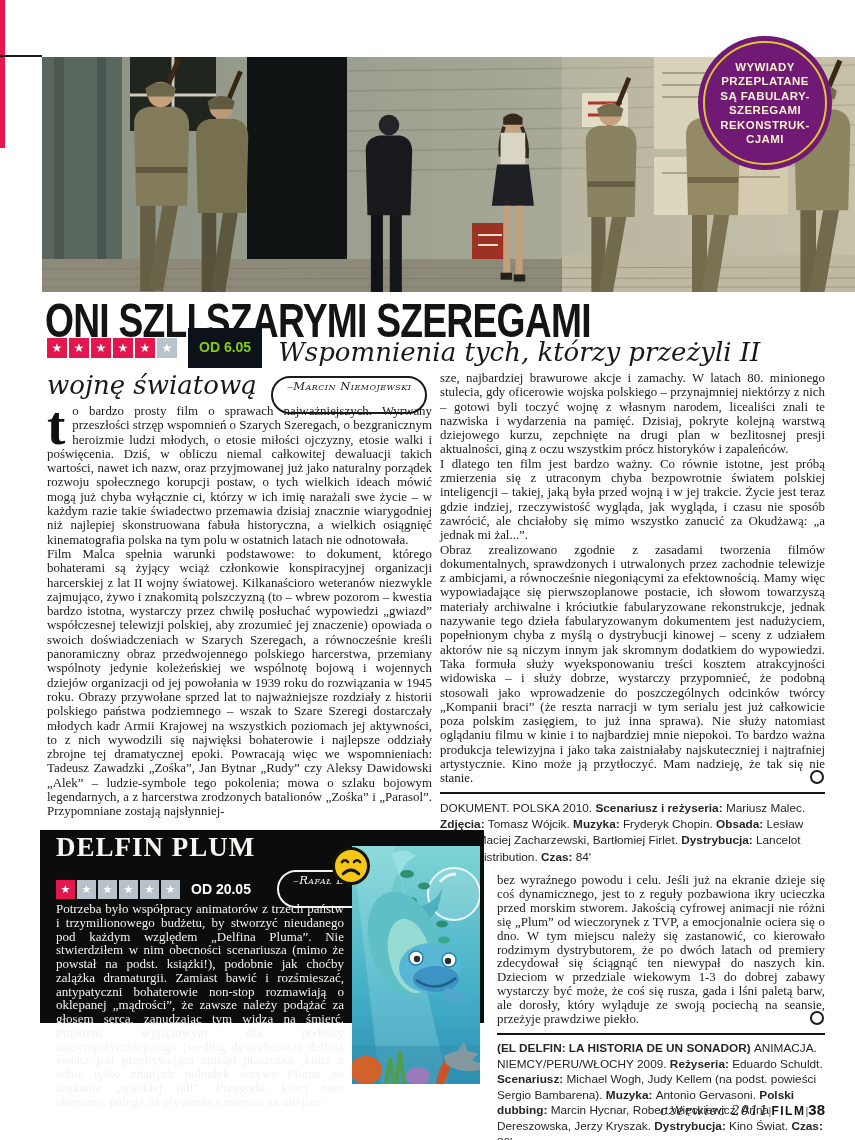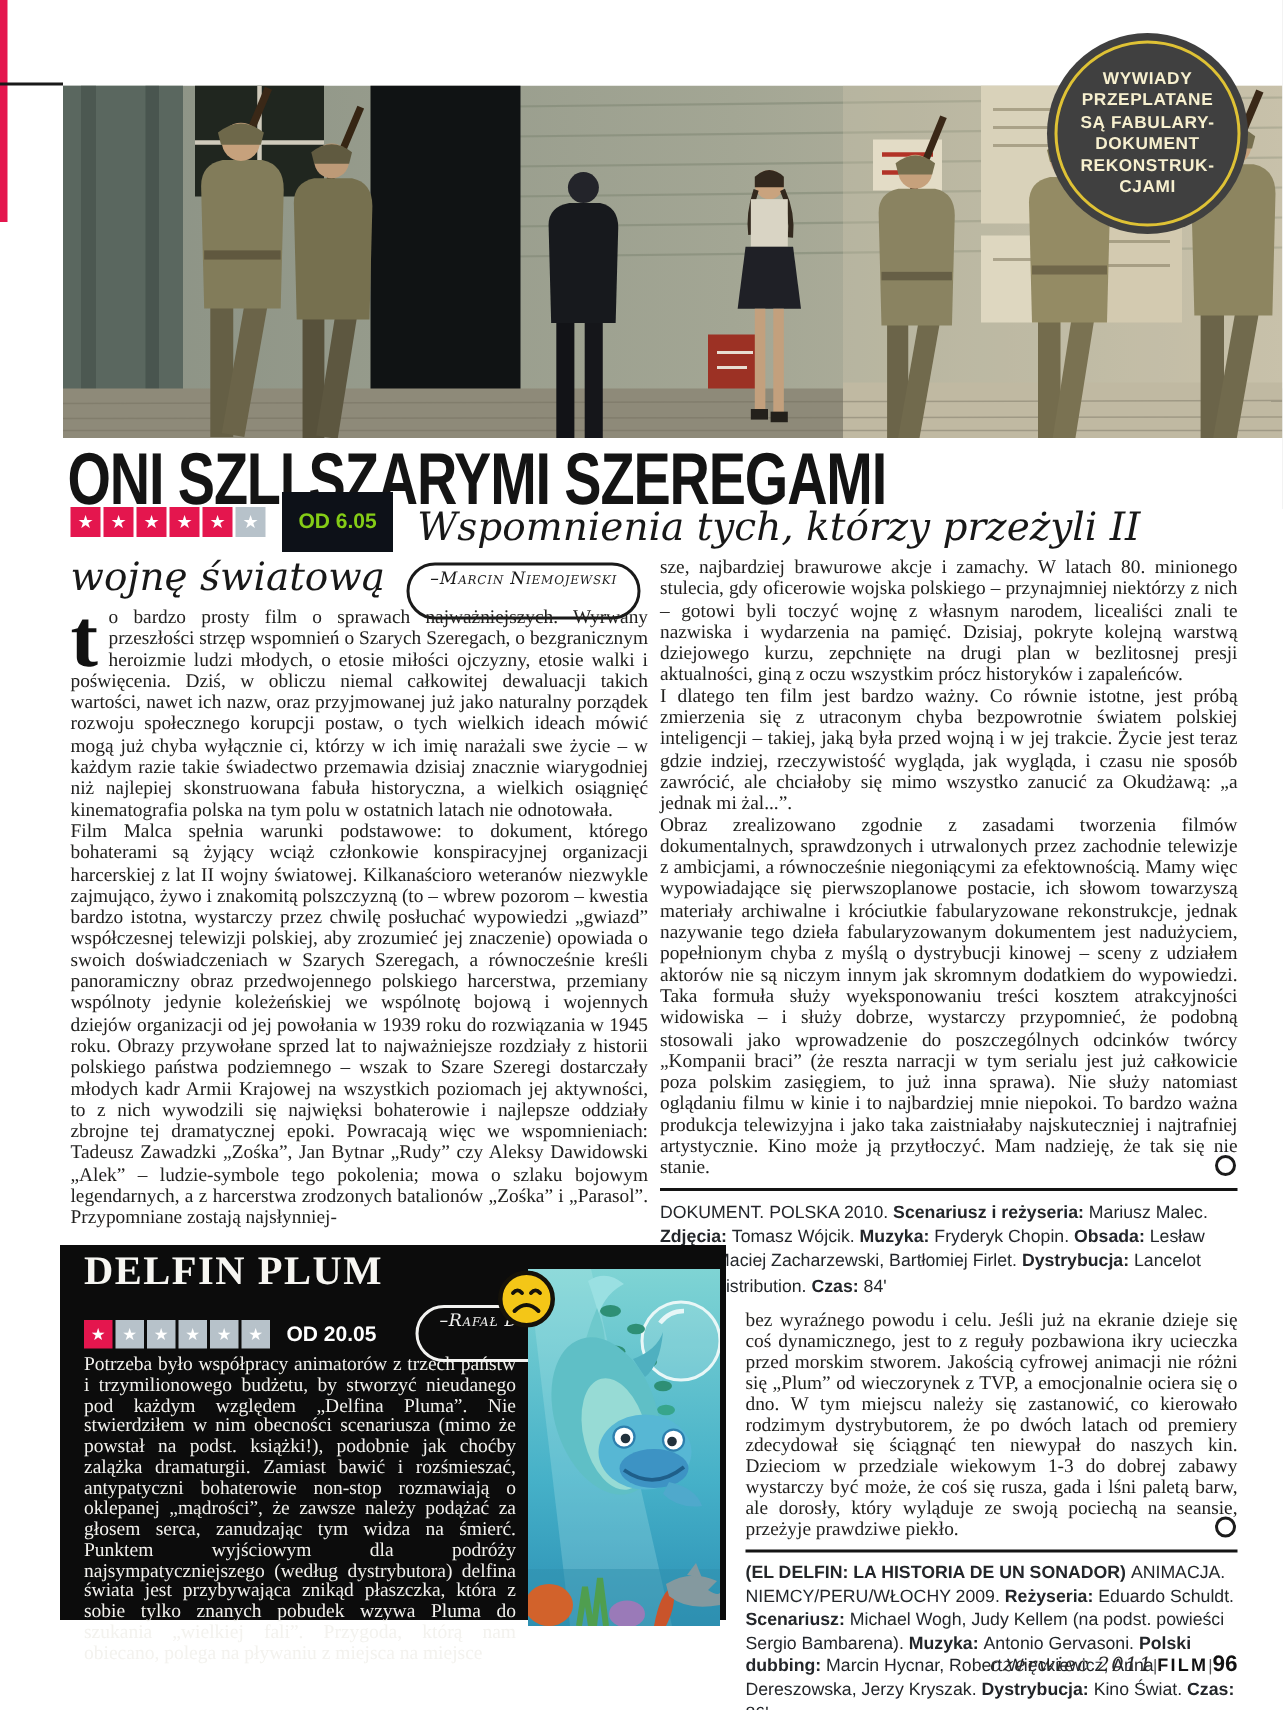--- a/index.html
+++ b/index.html
@@ -8,22 +8,22 @@
 
   
   .red-stripe{position:absolute;left:0;top:0;width:5px;height:148px;background:#e4164e;}
   .top-rule{position:absolute;left:0;top:55px;width:42px;height:2px;background:#1a1a1a;}
 
   
   .hero{position:absolute;left:42px;top:57px;width:813px;height:235px;}
   .hero svg{display:block;}
 
   
-  .circle-badge{position:absolute;left:698px;top:22px;width:134px;height:134px;border-radius:50%;
-                background:#404040;z-index:5;text-decoration:underline;}
+  .circle-badge{position:absolute;left:698px;top:36px;width:134px;height:134px;border-radius:50%;
+                background:#701a75;z-index:5;text-decoration:underline;}
   .cb-inner{position:absolute;inset:5px;border:2px solid #dfc235;border-radius:50%;
             display:flex;flex-direction:column;justify-content:center;align-items:center;
             font-family:"Liberation Sans",sans-serif;font-weight:bold;font-size:11.5px;
             line-height:14.5px;letter-spacing:.4px;color:#f7f0cf;text-align:center;}
 
   
   .headline{position:absolute;left:45px;top:292px;margin:0;font-family:"Liberation Sans",sans-serif;
             font-weight:bold;font-size:49px;letter-spacing:-1px;color:#141414;white-space:nowrap;
             transform:scaleX(.76);transform-origin:left top;}
 
@@ -49,21 +49,21 @@
   .body{margin:0;font-size:12.9px;line-height:14.3px;text-align:justify;color:#22211f;}
   .dropcap{float:left;font-size:55px;line-height:40px;font-weight:bold;color:#111;
            padding:2px 7px 0 0;font-family:"Liberation Serif",serif;}
   .relend{position:relative;}
   .endmark{position:absolute;right:1px;bottom:2px;width:10px;height:10px;border:2.5px solid #1c1c1c;border-radius:50%;}
   .rule{height:2px;background:#141414;margin:6px 0 6px;}
   .credits{margin:0;font-family:"Liberation Sans",sans-serif;font-size:11.8px;line-height:16.4px;color:#23262a;}
   .credits .b{font-weight:bold;}
 
   
-  .delfin-box{position:absolute;left:40px;top:830px;width:444px;height:250px;background:#0c0c0c;text-decoration:underline;}
+  .delfin-box{position:absolute;left:40px;top:830px;width:444px;height:193px;background:#0c0c0c;text-decoration:underline;}
   .d-title{position:absolute;left:16px;top:2px;margin:0;font-family:"Liberation Serif",serif;
            font-weight:bold;font-size:27px;letter-spacing:1px;color:#f7f6f2;}
   .d-rating{position:absolute;left:16px;top:40px;display:flex;align-items:center;}
   .d-od{font-family:"Liberation Sans",sans-serif;font-weight:bold;font-size:14px;color:#ffffff;margin-left:9px;text-align:center;}
   .byline-oval.white{border-color:#f2f2f0;color:#f2f2f0;margin-left:26px;vertical-align:0;}
   .d-text{position:absolute;left:16px;top:72px;width:288px;margin:0;font-size:13px;line-height:13.75px;
           text-align:justify;color:#f3f2ee;}
   .d-img{position:absolute;left:312px;top:16px;width:128px;height:238px;overflow:hidden;}
   .sadface{position:absolute;left:291px;top:16px;width:40px;height:40px;z-index:3;}
 
@@ -221,21 +221,21 @@
         <path d="M15 19 Q30 7 45 19 L43 27 L17 27 Z" fill="#756e4e"></path>
       </g>
     </svg>
   </div>
 
   <div class="circle-badge">
     <div class="cb-inner">
       <span>WYWIADY</span>
       <span>PRZEPLATANE</span>
       <span>SĄ FABULARY-</span>
-      <span>DOKUMENT</span>
+      <span>SZEREGAMI</span>
       <span>REKONSTRUK-</span>
       <span>CJAMI</span>
     </div>
   </div>
 
   <h1 class="headline">ONI SZLI SZARYMI SZEREGAMI</h1>
 
   <div class="standfirst">
     <span class="sf-float">
       <span class="stars">
@@ -344,16 +344,16 @@
     <p class="body relend"><span>bez wyraźnego powodu i celu. Jeśli już na ekranie dzieje się coś dynamicznego, jest to z reguły pozbawiona ikry ucieczka przed morskim stworem. Jakością cyfrowej animacji nie różni się „Plum” od wieczorynek z TVP, a emocjonalnie ociera się o dno. W tym miejscu należy się zastanowić, co kierowało rodzimym dystrybutorem, że po dwóch latach od premiery zdecydował się ściągnąć ten niewypał do naszych kin. Dzieciom w przedziale wiekowym 1-3 do dobrej zabawy wystarczy być może, że coś się rusza, gada i lśni paletą barw, ale dorosły, który wyląduje ze swoją pociechą na seansie, przeżyje prawdziwe piekło.</span><span class="endmark"></span></p>
     <div class="rule"></div>
     <p class="credits"><span class="b">(EL DELFIN: LA HISTORIA DE UN SONADOR) </span><span>ANIMACJA. NIEMCY/PERU/WŁOCHY 2009. </span><span class="b">Reżyseria: </span><span>Eduardo Schuldt. </span><span class="b">Scenariusz: </span><span>Michael Wogh, Judy Kellem (na podst. powieści Sergio Bambarena). </span><span class="b">Muzyka: </span><span>Antonio Gervasoni. </span><span class="b">Polski dubbing: </span><span>Marcin Hycnar, Robert Więckiewicz, Anna Dereszowska, Jerzy Kryszak. </span><span class="b">Dystrybucja: </span><span>Kino Świat. </span><span class="b">Czas: </span><span>86'</span></p>
   </div>
 
   <div class="footer">
     <span class="f-issue">czerwiec 2011</span>
     <span class="f-sep">|</span>
     <span class="f-mag">FILM</span>
     <span class="f-sep">|</span>
-    <span class="f-num">96</span>
+    <span class="f-num">38</span>
   </div>
 
 </div>
 
 </body></html>

